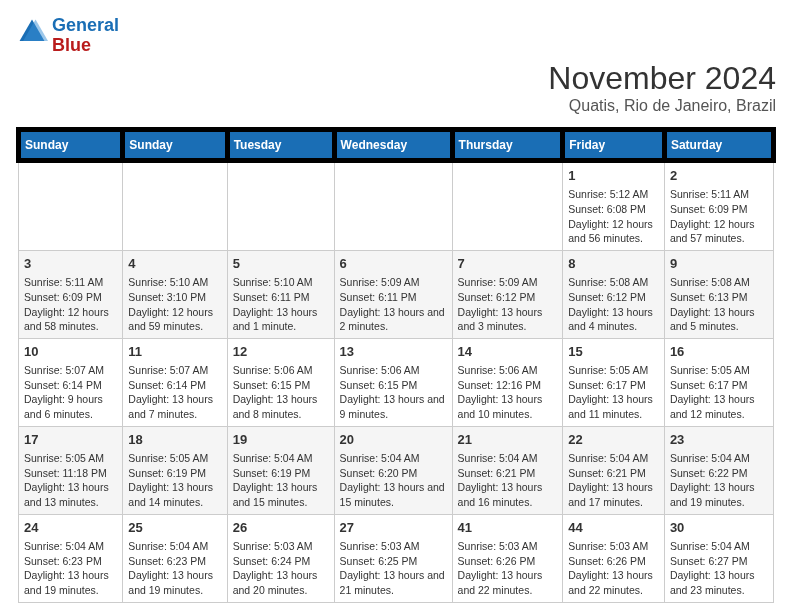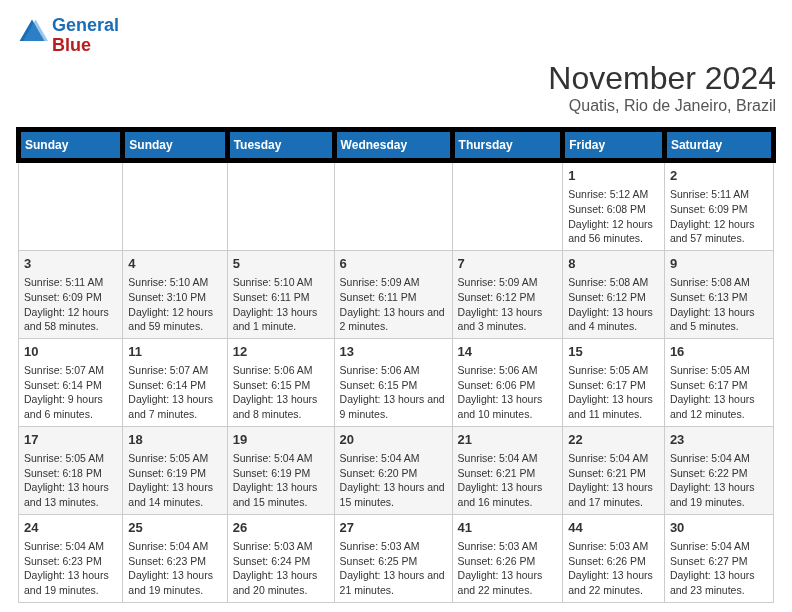--- a/index.html
+++ b/index.html
@@ -201,41 +201,41 @@
         </td>
         <td>
           <span class="day-number">13</span>
           <div>Sunrise: 5:06 AM</div>
           <div>Sunset: 6:15 PM</div>
           <div>Daylight: 13 hours and 9 minutes.</div>
         </td>
         <td>
           <span class="day-number">14</span>
           <div>Sunrise: 5:06 AM</div>
-          <div>Sunset: 6:06 PM</div>
+          <div>Sunset: 12:16 PM</div>
           <div>Daylight: 13 hours and 10 minutes.</div>
         </td>
         <td>
           <span class="day-number">15</span>
           <div>Sunrise: 5:05 AM</div>
           <div>Sunset: 6:17 PM</div>
           <div>Daylight: 13 hours and 11 minutes.</div>
         </td>
         <td>
           <span class="day-number">16</span>
           <div>Sunrise: 5:05 AM</div>
           <div>Sunset: 6:17 PM</div>
           <div>Daylight: 13 hours and 12 minutes.</div>
         </td>
       </tr>
       <tr>
         <td>
           <span class="day-number">17</span>
           <div>Sunrise: 5:05 AM</div>
-          <div>Sunset: 6:18 PM</div>
+          <div>Sunset: 11:18 PM</div>
           <div>Daylight: 13 hours and 13 minutes.</div>
         </td>
         <td>
           <span class="day-number">18</span>
           <div>Sunrise: 5:05 AM</div>
           <div>Sunset: 6:19 PM</div>
           <div>Daylight: 13 hours and 14 minutes.</div>
         </td>
         <td>
           <span class="day-number">19</span>

